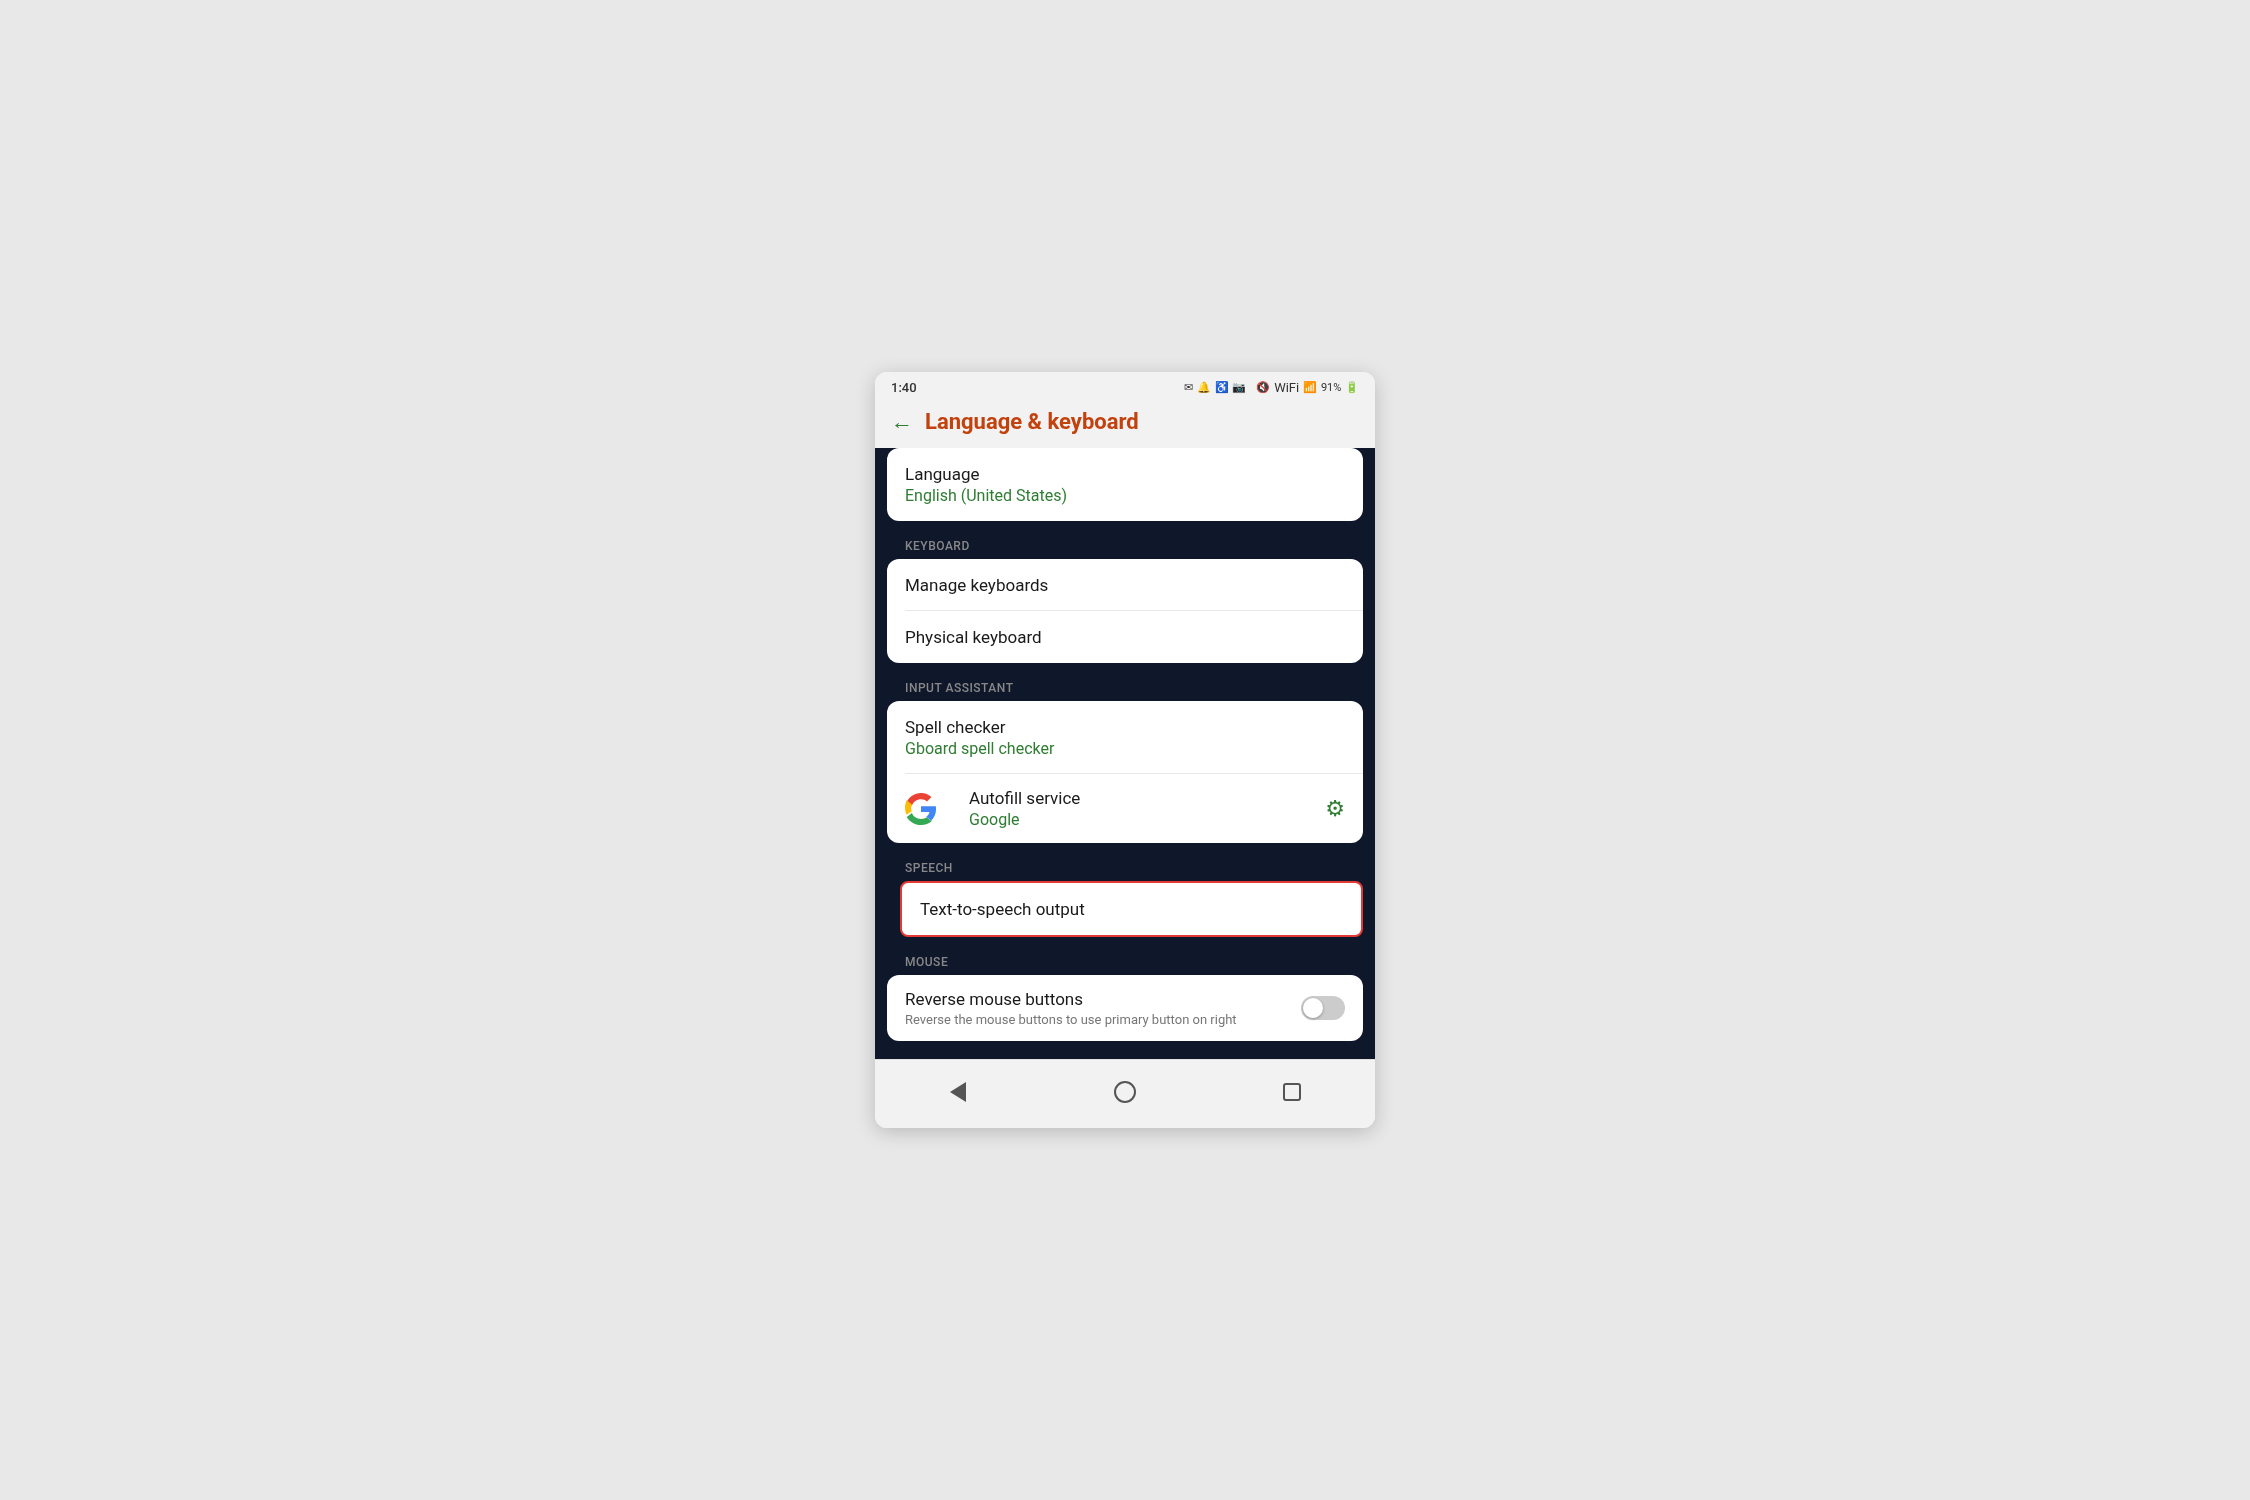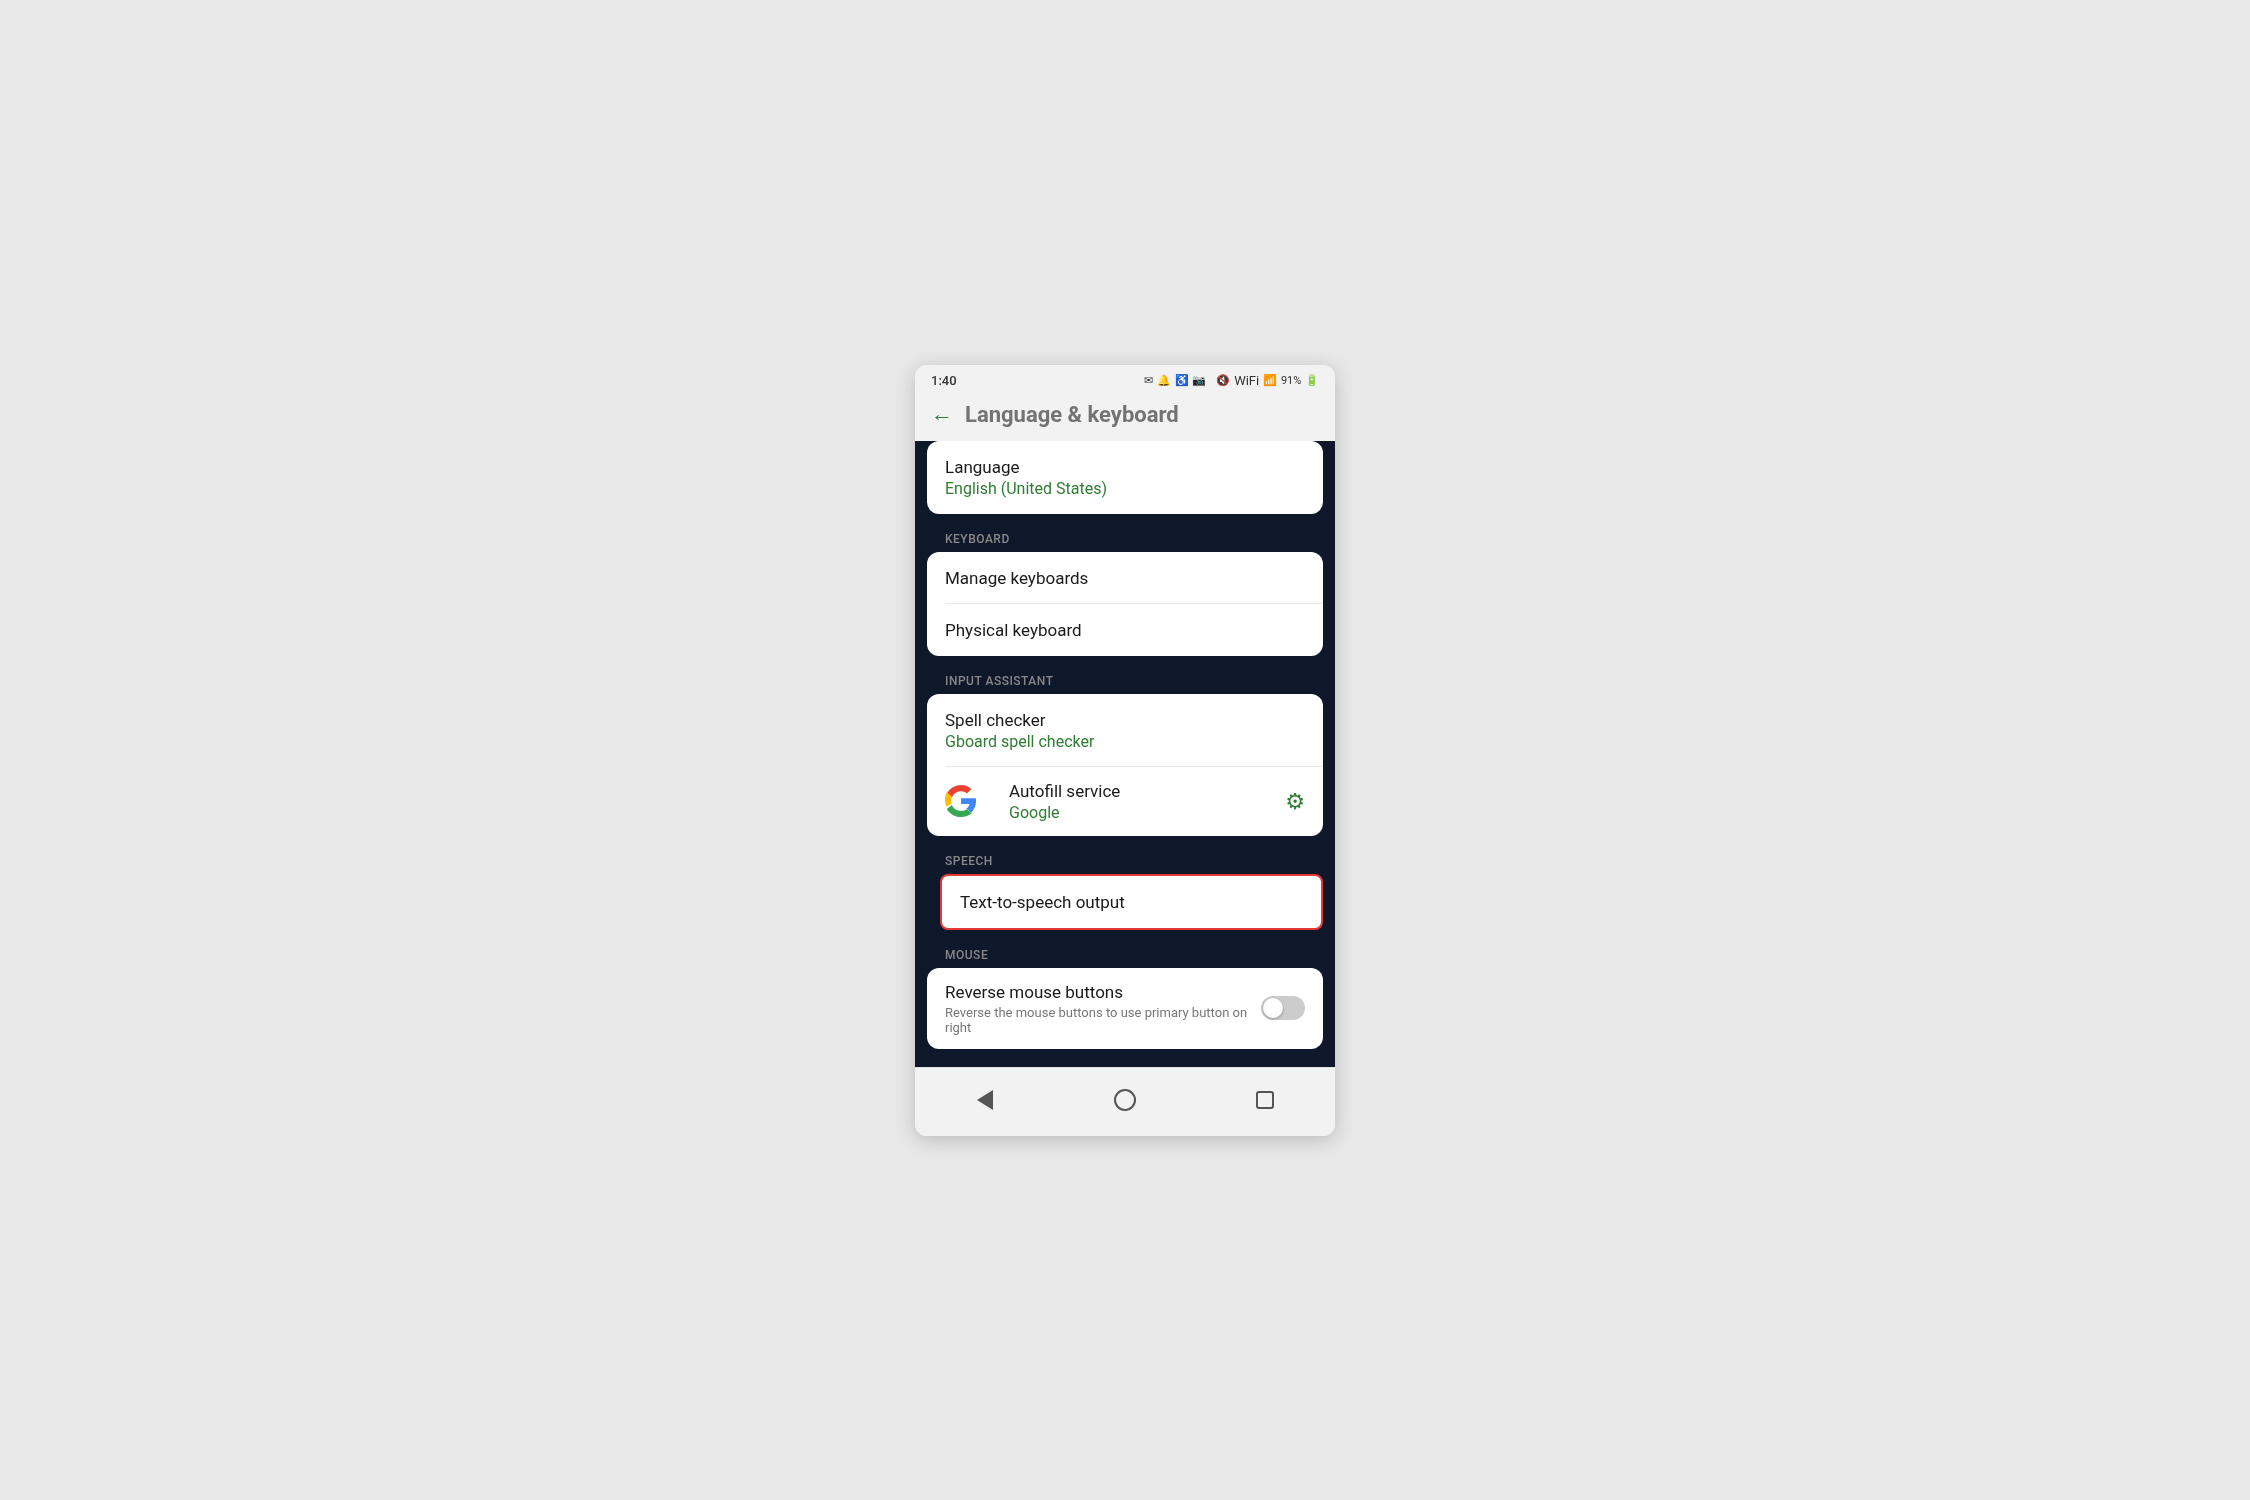--- a/index.html
+++ b/index.html
@@ -7,21 +7,21 @@
     body {
       background: #e8e8e8;
       display: flex;
       justify-content: center;
       align-items: center;
       min-height: 100vh;
       font-family: 'Roboto', Arial, sans-serif;
     }
 
     .phone-container {
-      width: 420px;
+      width: 500px;
       background: #f2f2f2;
       border-radius: 12px;
       overflow: hidden;
       box-shadow: 0 4px 20px rgba(0,0,0,0.2);
     }
 
     
     .status-bar {
       background: #f2f2f2;
       padding: 8px 16px 4px;
@@ -60,21 +60,21 @@
     .back-arrow {
       color: #2e7d32;
       font-size: 22px;
       cursor: pointer;
       line-height: 1;
     }
 
     .header-title {
       font-size: 22px;
       font-weight: 700;
-      color: #737373;
+      color: #c2410c;
     }
 
     
     .content {
       background: #0f172a;
       padding: 0 12px;
       overflow-y: auto;
     }
 
     

